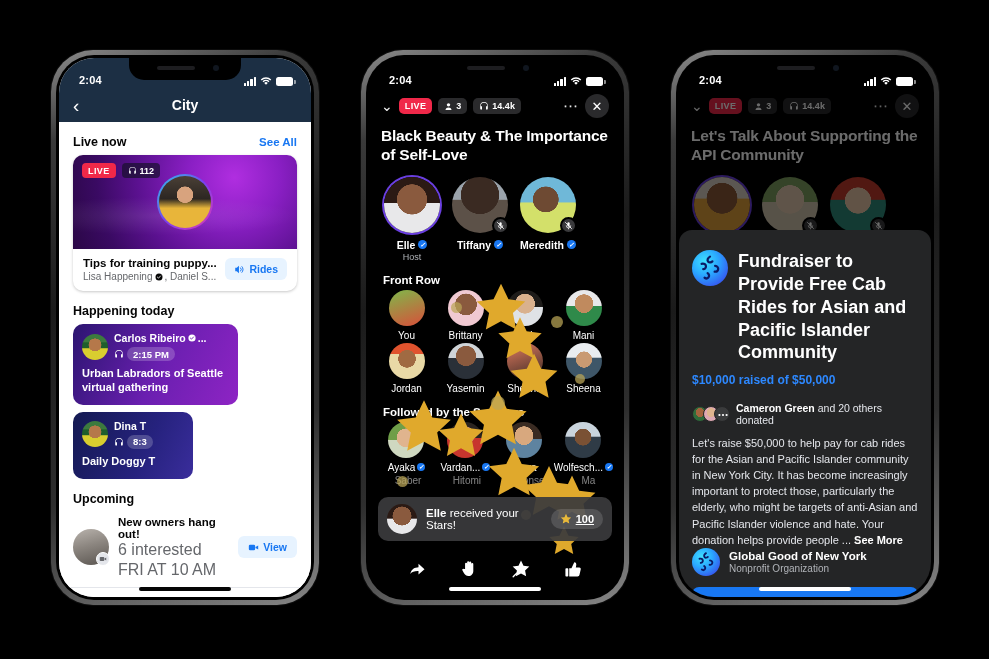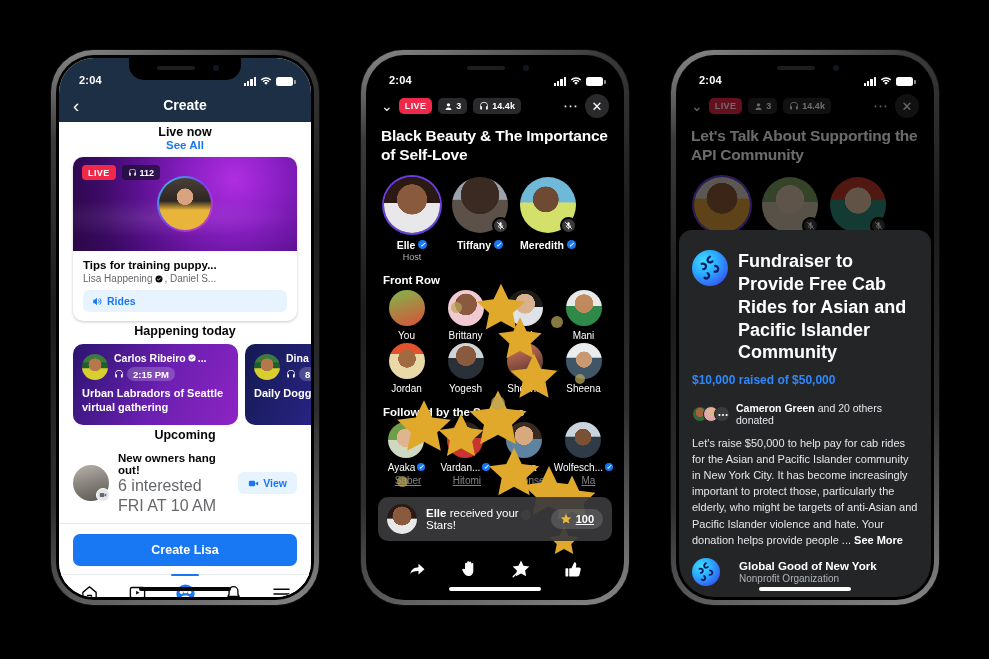--- a/index.html
+++ b/index.html
@@ -45,48 +45,48 @@
 
   
   .p1 { background: #fff; height: 100%; display: flex; flex-direction: column; }
   .p1 .statusbar { background: #1c2f44; color: #fff; }
   .p1-nav { background:#1c2f44; color:#fff; height: 34px; display:flex; align-items:center;
     padding: 0 14px; position: relative; }
   .p1-back { font-size: 19px; line-height: 1; font-weight: 300; }
   .p1-title { position:absolute; left:0; right:0; text-align:center; font-size: 14px; font-weight: bold; }
   .p1-body { flex: 1; background: #fff; overflow: hidden; position: relative; }
 
-  .sec-head { display:flex; align-items:center; justify-content:space-between; padding: 3px 14px 6px; flex-direction: column; }
+  .sec-head { display:flex; align-items:center; justify-content:space-between; padding: 13px 14px 6px; }
   .sec-title { font-size: 12.5px; font-weight: bold; color:#050505; }
   .see-all { font-size: 11.5px; font-weight: bold; color:#1877F2; }
 
   .live-card { margin: 0 14px; border-radius: 10px; overflow:hidden; background:#fff;
      box-shadow: 0 1px 3px rgba(0,0,0,.22); }
   .live-media { position: relative; height: 94px;
     background: radial-gradient(circle at 72% 24%, #b02ee0 0%, #8a1fc4 26%, #5b1190 55%, #3a0a63 78%, #2a0745 100%); }
   .live-media:after { content:''; position:absolute; left:-10%; top:42%; width:120%; height:46%;
     background: radial-gradient(ellipse at 40% 50%, rgba(255,255,255,.10), rgba(255,255,255,0) 62%); }
   .badges { position:absolute; top:8px; left:9px; display:flex; gap:6px; z-index:3; }
   .badge-live { background:#F02849; color:#fff; font-size:9px; font-weight:bold; letter-spacing:.4px;
     padding: 2.5px 6px; border-radius: 4px; }
   .badge-count { background: rgba(20,16,40,.68); color:#fff; font-size:9px; font-weight:bold;
     padding: 2.5px 6px; border-radius: 4px; display:flex; align-items:center; gap:3px; }
   .live-avatar { position:absolute; left:50%; top:50%; transform: translate(-50%,-50%);
     width: 56px; height: 56px; border-radius: 50%; z-index:2;
     background: linear-gradient(135deg,#2ac7e8,#7a3ff0 50%,#e03ab0); padding: 2px; }
   .live-avatar .ph { width:100%;height:100%;border-radius:50%; background:
      radial-gradient(circle at 50% 36%, #d8a37e 0 19%, rgba(0,0,0,0) 20%),
      linear-gradient(180deg,#4a4036 0%,#2c2622 44%,#e8b53a 62%,#e8b53a 100%); }
-  .live-foot { display:flex; justify-content:space-between; padding: 7px 10px 9px; gap:6px;flex-direction:column; }
+  .live-foot { display:flex; align-items:center; justify-content:space-between; padding: 7px 10px 9px; gap:6px; }
   .lf-title { font-size: 11.5px; font-weight: bold; color:#050505; line-height:1.25; }
   .lf-sub { font-size: 10px; color:#65676B; margin-top:1px; display:flex; align-items:center; gap:2px; }
   .btn-listen { background:#E7F3FF; color:#1877F2; font-size:10.5px; font-weight:bold;
     padding: 5px 9px; border-radius: 6px; white-space:nowrap; display:flex; align-items:center; gap:4px; }
 
-  .hoz { display:flex; gap:7px; padding: 0 14px; overflow:hidden; }
+  .hoz { display:flex; gap:7px; padding: 0 14px; overflow:hidden;flex-direction:column; }
   .evt-card { border-radius: 10px; padding: 8px 9px 10px; color:#fff; flex: 0 0 auto; }
   .evt-1 { width: 165px; background: linear-gradient(115deg,#2b1570 0%,#6a1fb0 52%,#8e24c4 100%); }
   .evt-2 { width: 120px; background: linear-gradient(115deg,#141a52 0%,#26227e 60%,#3a2d9c 100%); }
   .evt-top { display:flex; align-items:center; gap:6px; }
   .evt-av { width: 26px; height:26px; border-radius:50%; flex:0 0 auto; background:
      radial-gradient(circle at 50% 42%,#b5784a 0 32%, rgba(0,0,0,0) 33%),
      linear-gradient(180deg,#3c7a3e 0 32%, #1f5f2c 33% 55%, #d9ce2f 56% 100%); }
   .evt-name { font-size: 10.5px; font-weight: bold; display:flex; align-items:center; gap:2px;
      white-space:nowrap; overflow:hidden; }
   .evt-time { font-size: 9.5px; font-weight: bold; display:flex; align-items:center; gap:3px;
@@ -157,21 +157,21 @@
 
   .toast { position:absolute; left: 9px; right: 9px; bottom: 56px; z-index: 12;
     background: rgba(58,58,60,.93); border-radius: 10px; padding: 7px 9px;
     display:flex; align-items:center; gap: 9px; }
   .toast-av { width: 30px; height:30px; border-radius:50%; flex:0 0 auto; }
   .toast-txt { flex:1; font-size: 11.5px; }
   .toast-txt b { font-weight: bold; }
   .toast-chip { background: rgba(255,255,255,.14); border-radius: 13px; padding: 4px 9px;
     font-size: 11px; font-weight: bold; display:flex; align-items:center; gap:4px;text-decoration:underline; }
 
-  .bottom-names { display:flex; justify-content:space-around; padding: 2px 10px 0; opacity:.5;text-decoration:underline; }
+  .bottom-names { display:flex; justify-content:space-around; padding: 2px 10px 0; opacity:.5; }
   .bottom-names span { font-size: 10px; }
   .actionbar { display:flex; justify-content:space-around; align-items:center;
     padding: 6px 22px 16px; position:relative; z-index:10; }
   .act { width: 26px; height: 24px; display:flex; align-items:center; justify-content:center; }
 
   
   .dimmed { opacity: .42; }
   .sheet { position:absolute; left:0; right:0; bottom:0; top: 172px; z-index: 20;
     background: #242526; border-radius: 13px 13px 0 0; padding: 10px 13px 0;
     display:flex; flex-direction:column; }
@@ -184,21 +184,21 @@
   .prog { height: 5px; border-radius: 3px; background:#4A4B4C; margin-top: 7px; overflow:hidden; }
   .prog > div { height:100%; border-radius:3px; background:#1877F2; }
   .donors { display:flex; align-items:center; gap:6px; margin-top: 8px; }
   .facepile { display:flex; }
   .facepile span { width: 16px; height:16px; border-radius:50%; border:1.5px solid #242526; margin-left:-5px; }
   .facepile span:first-child { margin-left:0; }
   .donors-txt { font-size: 10.5px; color:#E4E6EB; }
   .donors-txt b { font-weight: bold; color:#fff; }
   .fr-body { font-size: 11px; line-height: 1.46; color:#E4E6EB; margin-top: 9px; }
   .fr-body b { color:#fff; font-weight: bold; }
-  .org { display:flex; align-items:center; gap: 19px; margin-top: 10px; }
+  .org { display:flex; align-items:center; gap: 9px; }
   .org-name { font-size: 11.5px; font-weight: bold; }
   .org-sub { font-size: 10px; color:#B0B3B8; margin-top:1px; }
   .btn-donate { background:#1877F2; color:#fff; text-align:center; font-size: 12.5px; font-weight:bold;
     padding: 8px 0; border-radius: 7px; margin-top: 11px; }
   .nofees { text-align:center; font-size: 10px; color:#B0B3B8; margin-top: 7px; }
 </style>
 </head>
 <body>
 
 <div class="stage">
@@ -223,21 +223,21 @@
             </span>
             <svg width="12" height="9" viewBox="0 0 16 12">
               <path d="M8 10.4 5.6 7.9a3.4 3.4 0 0 1 4.8 0zM3.4 5.7A6.6 6.6 0 0 1 12.6 5.7l-1.3 1.3a4.8 4.8 0 0 0-6.6 0zM1 3.3a10 10 0 0 1 14 0l-1.3 1.4a8.2 8.2 0 0 0-11.4 0z" fill="#fff"></path>
             </svg>
             <span class="batt" style="background:#fff;color:#fff"></span>
           </div>
         </div>
 
         <div class="p1-nav">
           <div class="p1-back">‹</div>
-          <div class="p1-title">Create</div>
+          <div class="p1-title">City</div>
         </div>
 
         <div class="p1-body">
 
           <div class="sec-head">
             <div class="sec-title">Live now</div>
             <div class="see-all">See All</div>
           </div>
 
           <div class="live-card">
@@ -517,21 +517,21 @@
 
           <div class="gi">
                 <div class="gi-av" style="background:radial-gradient(circle at 50% 44%,#a06a42 0 32%,rgba(0,0,0,0) 33%),linear-gradient(180deg,#e0532e 0 30%,#e9d9a6 31%)"></div>
                 <div class="gi-name">
                   <span>Jordan</span>
                 </div>
               </div>
           <div class="gi">
                 <div class="gi-av" style="background:radial-gradient(circle at 50% 36%,#8a5a3e 0 34%,rgba(0,0,0,0) 35%),linear-gradient(180deg,#cfd4d8 0 42%,#2a3038 43%)"></div>
                 <div class="gi-name">
-                  <span>Yogesh</span>
+                  <span>Yasemin</span>
                 </div>
               </div>
           <div class="gi">
                 <div class="gi-av" style="background:linear-gradient(160deg,#e07a5f,#3a2a24)"></div>
                 <div class="gi-name">
                   <span>Sheena</span>
                 </div>
               </div>
           <div class="gi">
                 <div class="gi-av" style="background:radial-gradient(circle at 50% 46%,#c99a72 0 30%,rgba(0,0,0,0) 31%),linear-gradient(180deg,#e9edf0 0 40%,#3e5668 41%)"></div>

